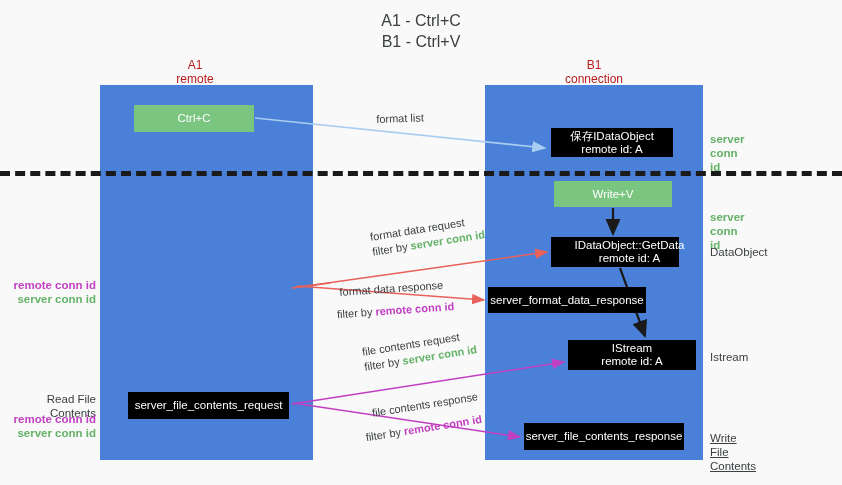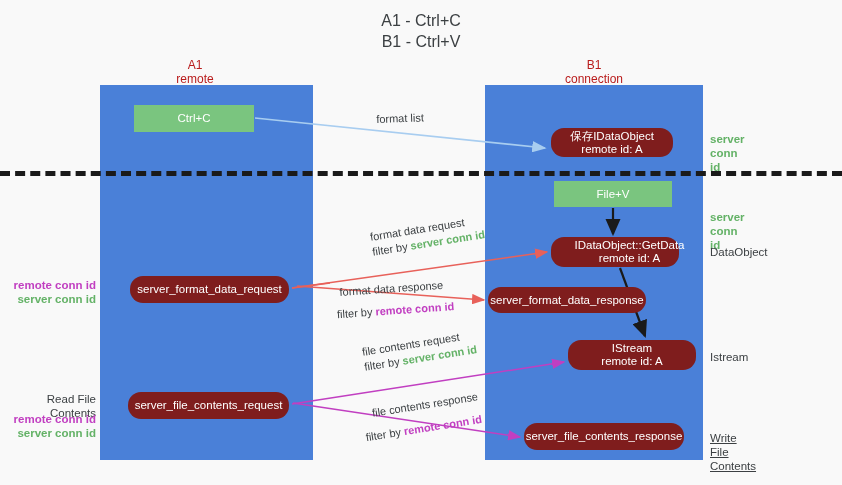--- a/index.html
+++ b/index.html
@@ -37,21 +37,21 @@
     border-top:5px dashed #1a1a1a;
   }
 
   
   .node{
     display:flex;align-items:center;justify-content:center;
     text-align:center;color:#ffffff;font-size:11.5px;line-height:13px;
     white-space:pre-line;box-sizing:border-box;padding:2px 4px;
   }
   .green{background:#7ac57f;}
-  .orange{background:#7f1d1d;border-radius:13px;}
+  .orange{background:#000000;}
 
   #n-ctrlc{left:134px;top:105px;width:120px;height:27px;}
   #n-idataobject{left:551px;top:128px;width:122px;height:29px;}
   #n-ctrlv{left:554px;top:181px;width:118px;height:26px;}
   #n-getdata{left:551px;top:237px;width:128px;height:30px;padding-left:33px;}
   #n-fmt-req{left:130px;top:276px;width:159px;height:27px;}
   #n-fmt-resp{left:488px;top:287px;width:158px;height:26px;}
   #n-istream{left:568px;top:340px;width:128px;height:30px;}
   #n-file-req{left:128px;top:392px;width:161px;height:27px;}
   #n-file-resp{left:524px;top:423px;width:160px;height:27px;}
@@ -132,24 +132,23 @@
     <line x1="292" y1="404" x2="564" y2="362" stroke="#c13fc1" stroke-width="1.5" marker-end="url(#ah-mag)"></line>
 
     <line x1="293" y1="403" x2="520" y2="437" stroke="#c13fc1" stroke-width="1.5" marker-end="url(#ah-mag)"></line>
   </svg>
 
   <div class="abs" id="divider"></div>
 
   <div class="abs node green" id="n-ctrlc">Ctrl+C</div>
   <div class="abs node orange" id="n-idataobject">保存IDataObject
 remote id: A</div>
-  <div class="abs node green" id="n-ctrlv">File+V</div>
+  <div class="abs node green" id="n-ctrlv">Write+V</div>
   <div class="abs node orange" id="n-getdata">IDataObject::GetData
 remote id: A</div>
-  <div class="abs node orange" id="n-fmt-req">server_format_data_request</div>
   <div class="abs node orange" id="n-fmt-resp">server_format_data_response</div>
   <div class="abs node orange" id="n-istream">IStream
 remote id: A</div>
   <div class="abs node orange" id="n-file-resp">server_file_contents_response</div>
   <div class="abs node orange" id="n-file-req">server_file_contents_request</div>
 
   <div class="abs side green-t" id="s-srv1">server conn id</div>
   <div class="abs side green-t" id="s-srv2">server conn id</div>
   <div class="abs side plain-t" id="s-dataobject">DataObject</div>
   <div class="abs side plain-t" id="s-istream">Istream</div>

